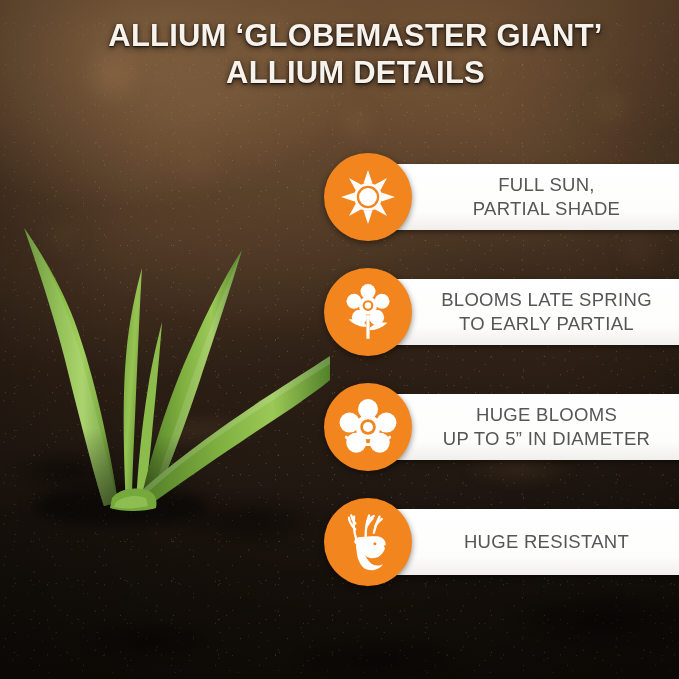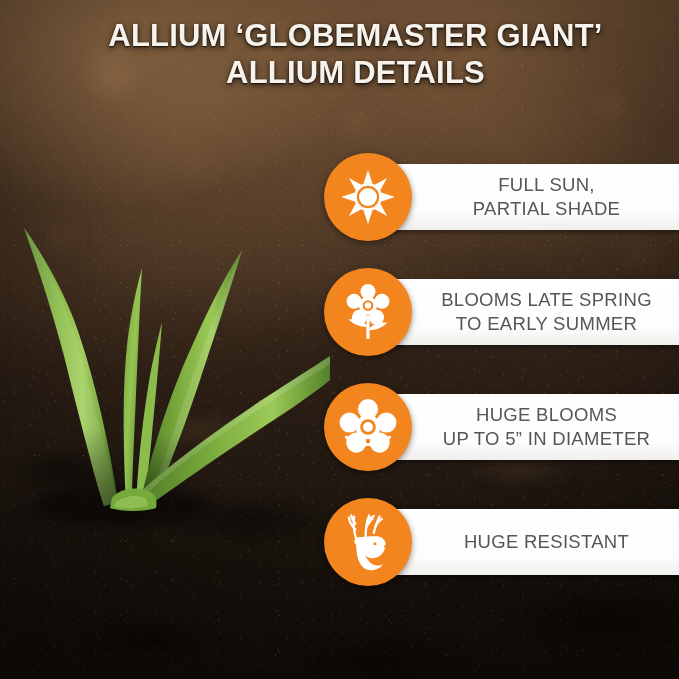--- a/index.html
+++ b/index.html
@@ -266,21 +266,21 @@
           <circle cx="50" cy="50" r="25" fill="#ffffff"></circle>
           <circle cx="50" cy="50" r="20" fill="#f2851e"></circle>
           <circle cx="50" cy="50" r="16" fill="#ffffff"></circle>
         </svg>
       </div>
     </div>
 
     <div class="feature-row r1">
       <div class="feature-bar">
         <div class="feature-text">BLOOMS LATE SPRING
-TO EARLY SUMMER</div>
+TO EARLY PARTIAL</div>
       </div>
       <div class="feature-icon">
         <svg width="54" height="58" viewBox="0 0 100 108">
           <g fill="#ffffff">
 
             <circle cx="50" cy="16" r="14"></circle>
             <circle cx="76" cy="34" r="14"></circle>
             <circle cx="66" cy="64" r="14"></circle>
             <circle cx="34" cy="64" r="14"></circle>
             <circle cx="24" cy="34" r="14"></circle>

